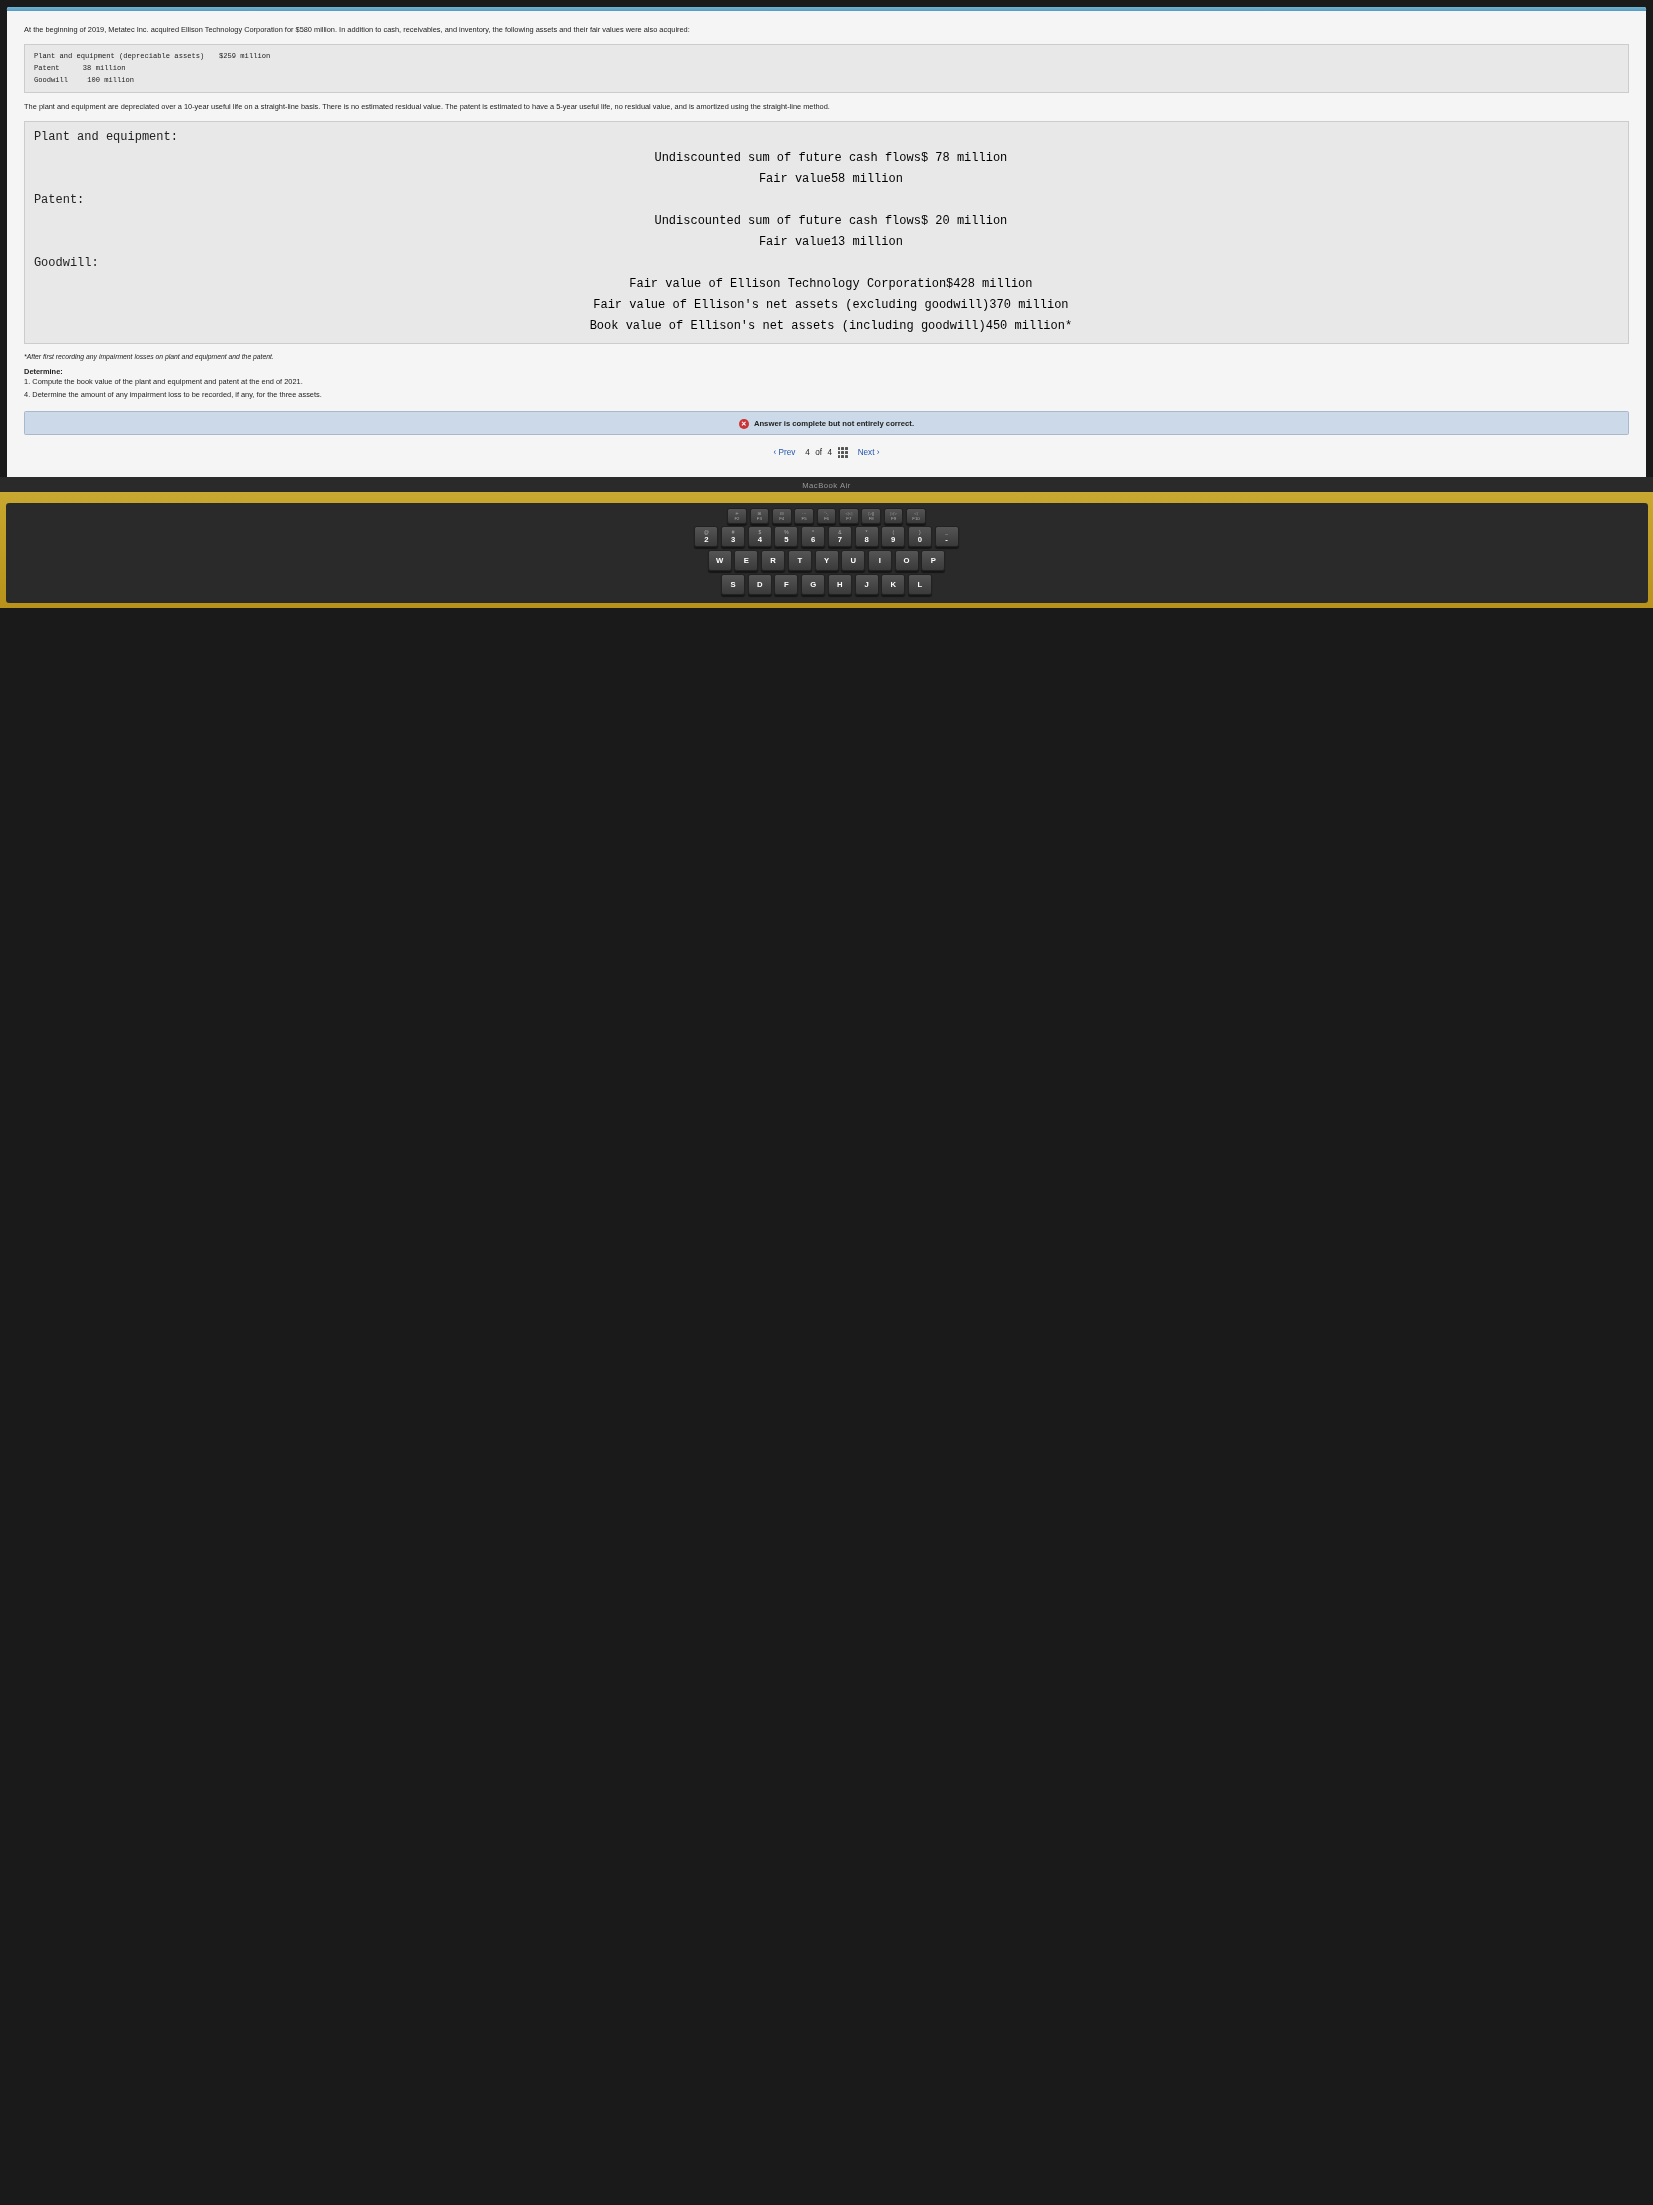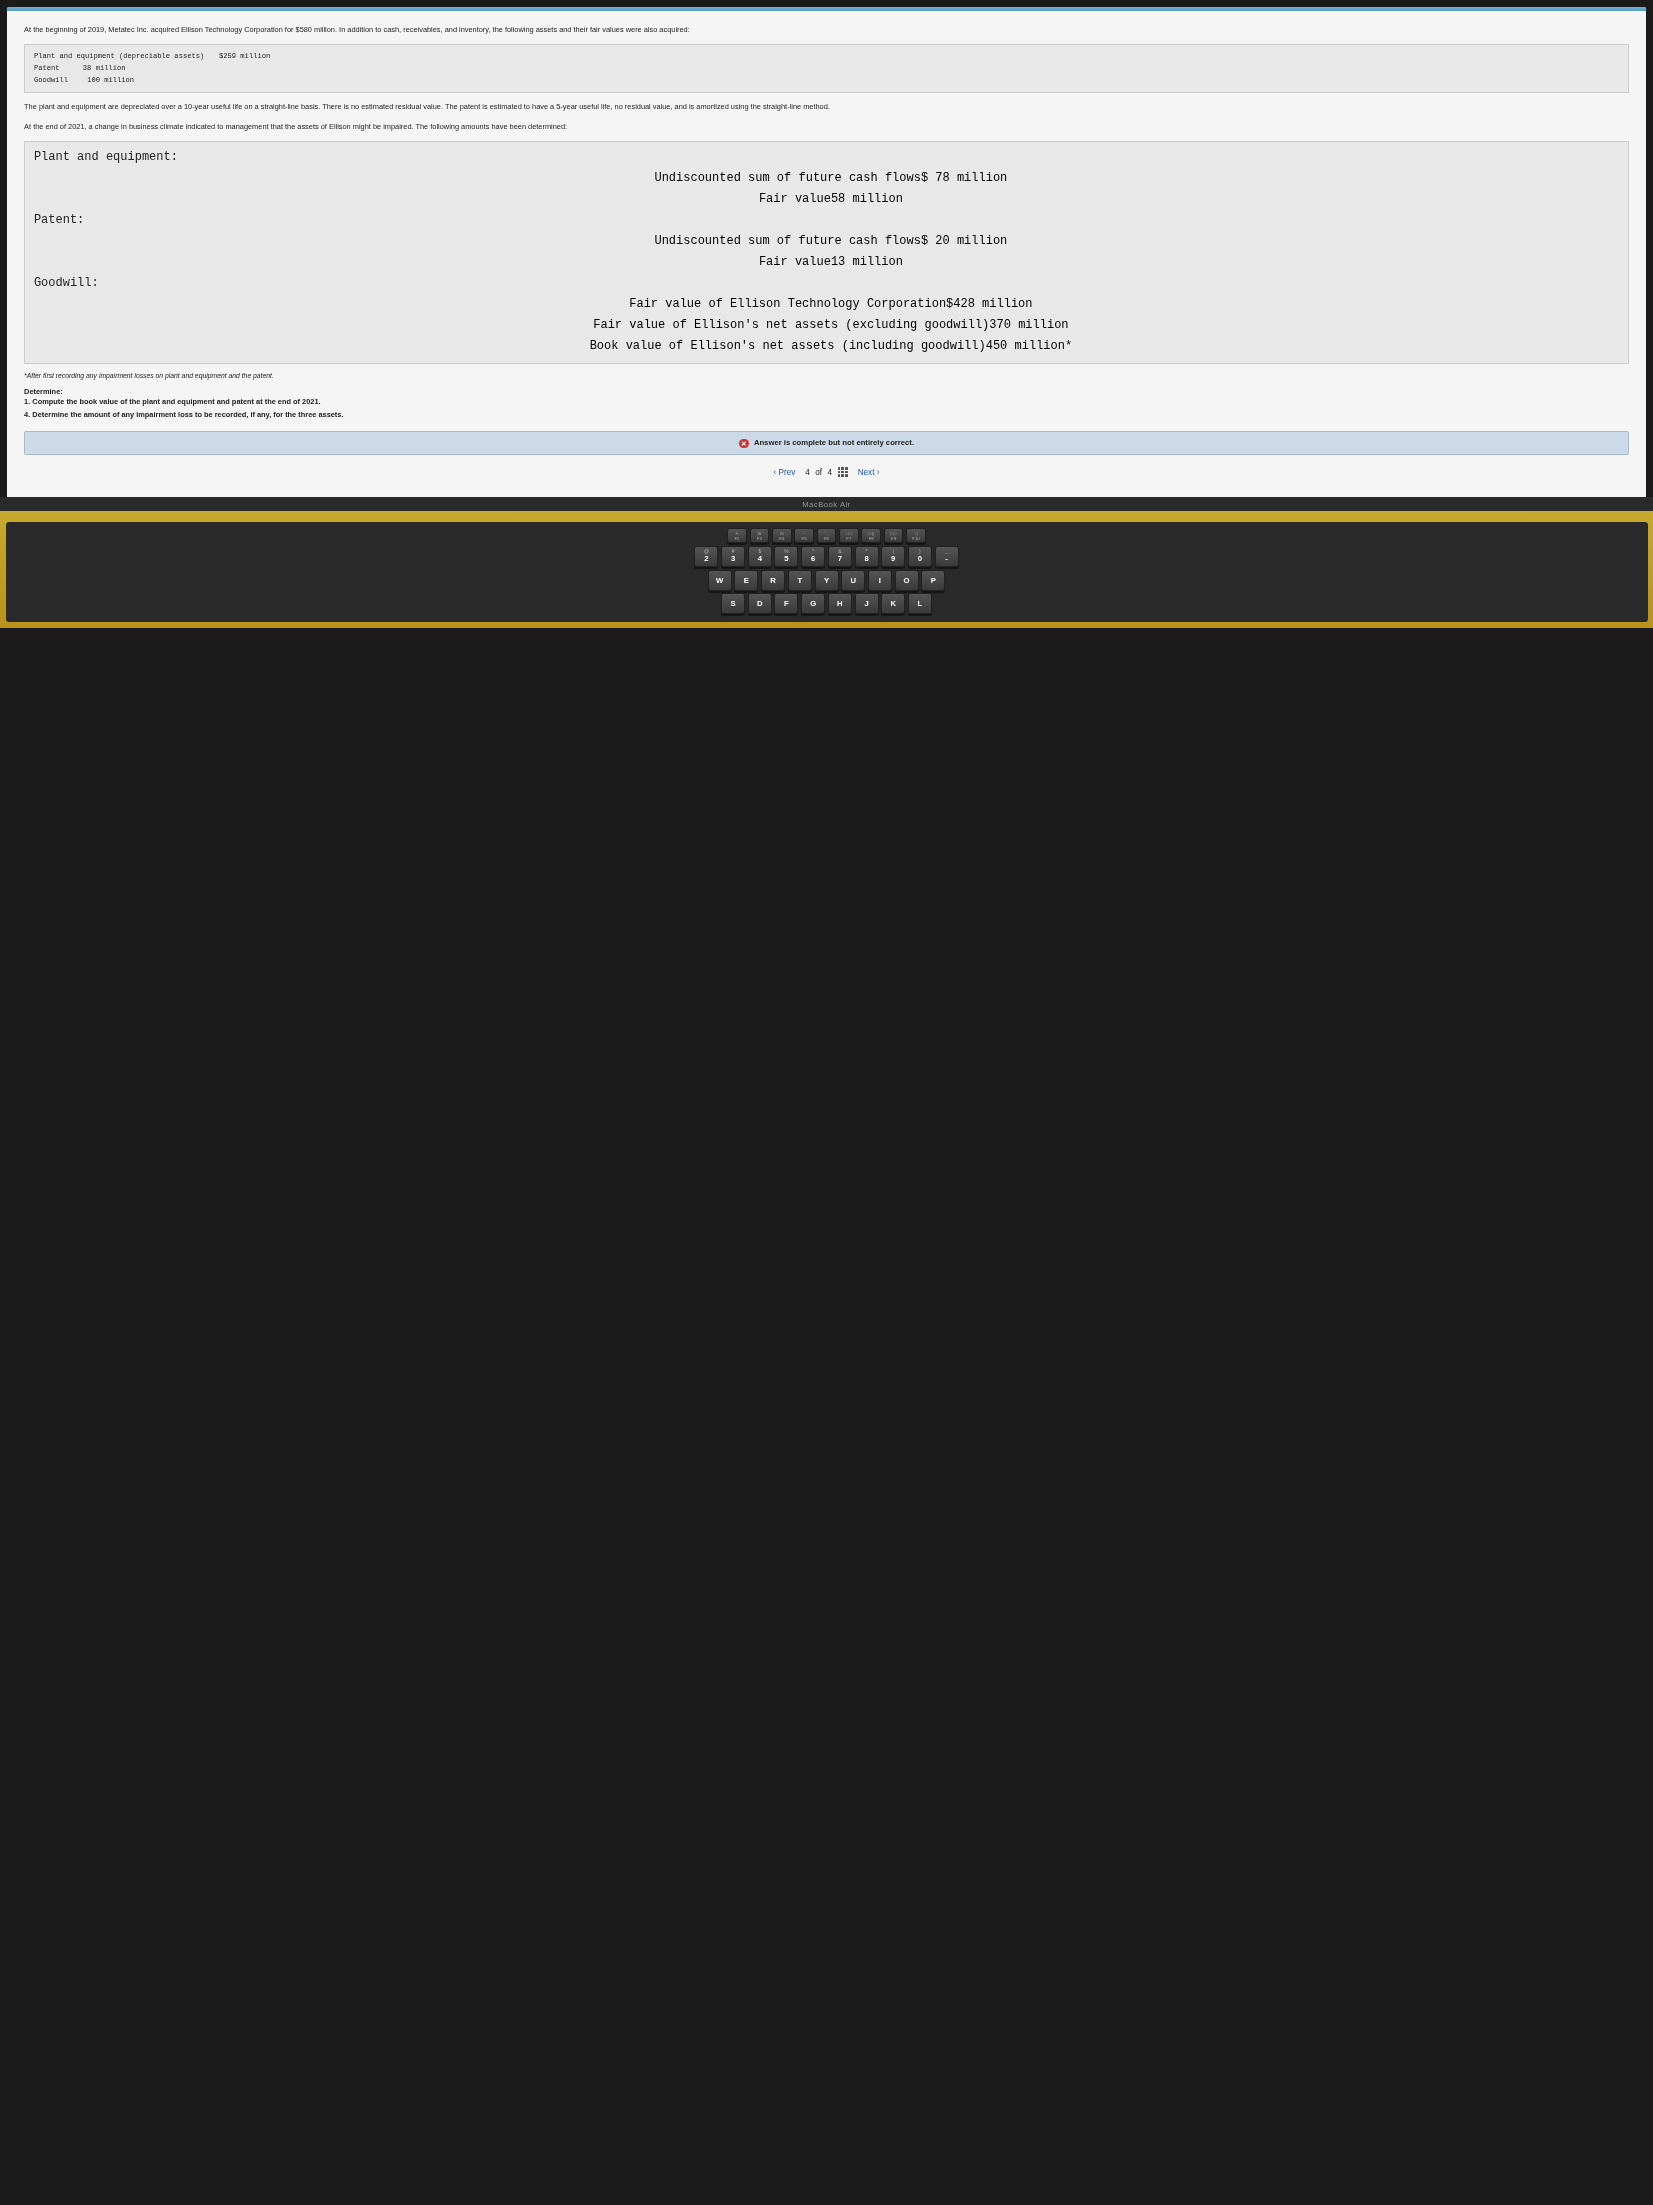--- a/index.html
+++ b/index.html
@@ -93,21 +93,20 @@
     .required-title {
       font-size: 7.4px;
       font-weight: bold;
       color: #222;
     }
 
     .required-items {
       font-size: 7.4px;
       color: #222;
       line-height: 1.7;
-      font-weight: bold;
     }
 
     
     .answer-status {
       background: #ccd9e8;
       border: 0.5px solid #aab8cc;
       padding: 5.5px 11px;
       text-align: center;
       margin: 9.8px 0 6.6px 0;
       border-radius: 1.6px;
@@ -283,21 +282,20 @@
           <span class="value">38 million</span>
         </div>
         <div class="row">
           <span class="label">Goodwill</span>
           <span class="value">100 million</span>
         </div>
       </div>
 
       <p class="problem-text">The plant and equipment are depreciated over a 10-year useful life on a straight-line basis. There is no estimated residual value. The patent is estimated to have a 5-year useful life, no residual value, and is amortized using the straight-line method.</p>
 
-      <p class="problem-text">At the end of 2021, a change in business climate indicated to management that the assets of Ellison might be impaired. The following amounts have been determined:</p>
 
       <div class="data-table">
 
         <div class="section-header">Plant and equipment:</div>
         <div class="row2 indented">
           <span>Undiscounted sum of future cash flows</span>
           <span>$ 78 million</span>
         </div>
         <div class="row2 indented">
           <span>Fair value</span>

